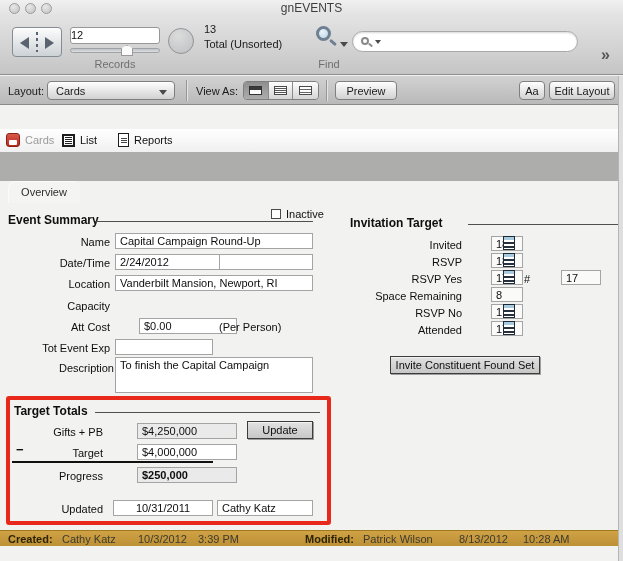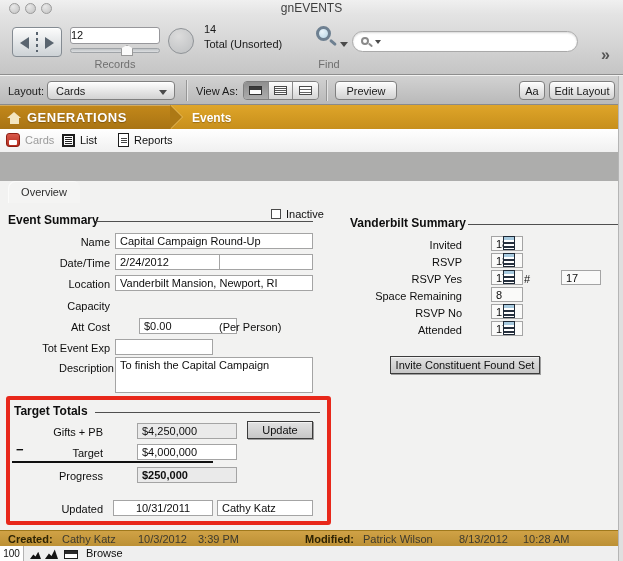--- a/index.html
+++ b/index.html
@@ -119,21 +119,21 @@
     <div class="abs booknav">
       <div class="abs tri-left"></div>
       <div class="abs spine"></div>
       <div class="abs tri-right"></div>
     </div>
     <div class="abs recfield">12</div>
     <div class="abs slider-track"></div>
     <div class="abs slider-thumb"></div>
     <div class="abs records-label">Records</div>
     <div class="abs pie"></div>
-    <div class="abs total-count">14</div>
+    <div class="abs total-count">13</div>
     <div class="abs total-status">Total (Unsorted)</div>
 
     <div class="abs" style="left:316px; top:10px;">
       <div class="mag"></div>
       <div class="mag-handle" style="position:absolute; left:13px; top:15px;"></div>
       <div class="caret-down" style="position:absolute; left:24px; top:16px;"></div>
     </div>
     <div class="abs find-label">Find</div>
 
     <div class="abs searchpill">
@@ -163,29 +163,20 @@
       <div class="seg-btn">
           <span class="ic-table"></span>
         </div>
     </div>
     <div class="vdiv" style="left:326px"></div>
     <div class="btn3d" style="left:335px; top:5px; width:62px;">Preview</div>
     <div class="btn3d" style="left:519px; top:5px; width:26px;">Aa</div>
     <div class="btn3d" style="left:549px; top:5px; width:66px;">Edit Layout</div>
   </div>
 
-  <div class="abs banner">
-    <div class="abs banner-left">
-      <div class="abs house-roof"></div>
-      <div class="abs house-body"></div>
-      <span class="abs app-name">GENERATIONS</span>
-    </div>
-    <div class="abs banner-arrow"></div>
-    <span class="abs banner-section">Events</span>
-  </div>
 
   <div class="abs navrow">
     <span class="abs ic-cards"></span>
     <span class="navitem-label" style="left:25px; color:#9B9B9B;">Cards</span>
     <span class="abs ic-listpage"></span>
     <span class="navitem-label" style="left:80px; color:#101010;">List</span>
     <span class="abs ic-report"></span>
     <span class="navitem-label" style="left:134px; color:#101010;">Reports</span>
   </div>
 
@@ -216,21 +207,21 @@
     <span class="flabel" style="left:0; top:118px; width:110px;">Att Cost</span>
     <div class="fld right" style="left:115px; top:115px; width:98px;">$0.00</div>
     <span class="flabel" style="left:219px; top:118px; text-align:left;">(Per Person)</span>
 
     <span class="flabel" style="left:0; top:139px; width:110px;">Tot Event Exp</span>
     <div class="fld" style="left:115px; top:136px; width:98px;"></div>
 
     <span class="flabel" style="left:4px; top:159px; width:110px;">Description</span>
     <div class="fld" style="left:115px; top:154px; width:198px; height:36px; line-height:15px; white-space:normal; align-items:flex-start;">To finish the Capital Campaign</div>
 
-    <span class="sechead" style="left:350px; top:13px;">Vanderbilt Summary</span>
+    <span class="sechead" style="left:350px; top:13px;">Invitation Target</span>
     <div class="secline" style="left:468px; top:21px; width:150px;"></div>
 
     <span class="flabel" style="left:330px; top:36px; width:132px;">Invited</span>
     <div class="fld right" style="left:467px; top:33px; width:32px; height:15px; background:#FAFAF9;">18</div>
     <span class="ic-invlist" style="left:503px; top:33px;"></span>
 
     <span class="flabel" style="left:330px; top:53px; width:132px;">RSVP</span>
     <div class="fld right" style="left:467px; top:50px; width:32px; height:15px; background:#FAFAF9;">18</div>
     <span class="ic-invlist" style="left:503px; top:50px;"></span>
 
@@ -278,22 +269,15 @@
     <span class="gb-label" style="left:8px">Created:</span>
     <span class="gb-val" style="left:62px">Cathy Katz</span>
     <span class="gb-val" style="left:138px">10/3/2012</span>
     <span class="gb-val" style="left:198px">3:39 PM</span>
     <span class="gb-label" style="left:305px">Modified:</span>
     <span class="gb-val" style="left:363px">Patrick Wilson</span>
     <span class="gb-val" style="left:459px">8/13/2012</span>
     <span class="gb-val" style="left:523px">10:28 AM</span>
   </div>
 
-  <div class="abs bottombar">
-    <div class="abs zoombox">100</div>
-    <div class="abs mtn-sm"></div>
-    <div class="abs mtn-lg"></div>
-    <div class="abs ic-statusarea"></div>
-    <span class="mode-label">Browse</span>
-  </div>
 
   <div class="abs edge-strip"></div>
 </div>
 
 </body></html>

